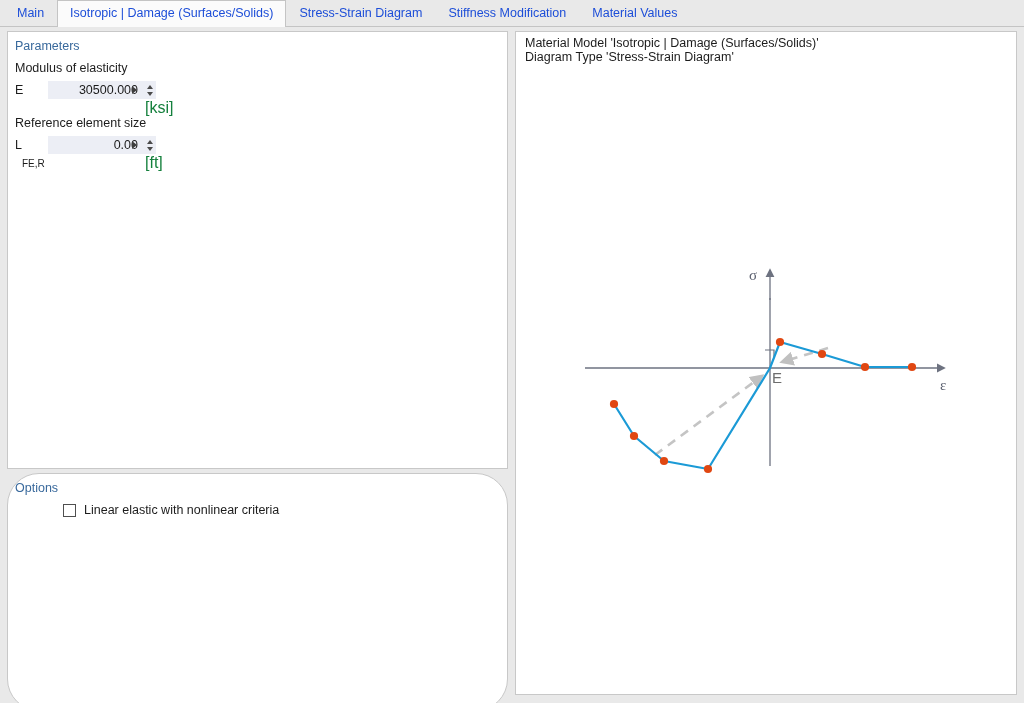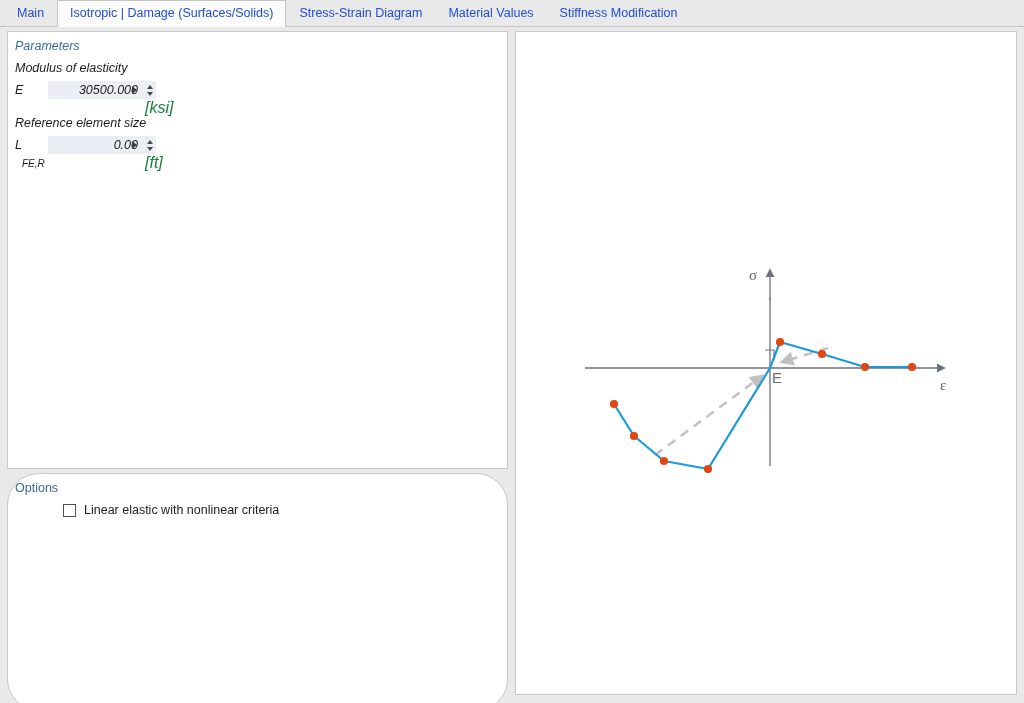--- a/index.html
+++ b/index.html
@@ -53,21 +53,21 @@
   #left-col {
     position: absolute; left: 7px; top: 31px;
     width: 501px; height: 664px;
   }
   .panel {
     background: #ffffff;
     border: 1px solid #c8c8c8;
   }
   #panel-parameters {
     position: absolute; left: 0; top: 0;
-    width: 501px; height: 438px; font-style: italic;
+    width: 501px; height: 438px;
   }
   #panel-options {
     position: absolute; left: 0; top: 442px;
     width: 501px; height: 238px; border-radius: 32px;
   }
   .group-title {
     font-size: 12.5px;
     color: #39699c;
     padding: 7px 0 0 7px;
   }
@@ -185,22 +185,22 @@
 </style>
 </head>
 <body>
 
 <div id="app">
 
   <div id="tabbar">
     <div class="tab">Main</div>
     <div class="tab active">Isotropic | Damage (Surfaces/Solids)</div>
     <div class="tab">Stress-Strain Diagram</div>
+    <div class="tab">Stiffness Modification</div>
     <div class="tab">Material Values</div>
-    <div class="tab">Stiffness Modification</div>
   </div>
 
   <div id="left-col">
 
     <div class="panel" id="panel-parameters">
       <div class="group-title">Parameters</div>
 
       <div class="row-label" style="left:7px; top:29px;">Modulus of elasticity</div>
 
       <div class="row-label" style="left:7px; top:51px;">E</div>
@@ -239,20 +239,24 @@
     <div class="panel" id="panel-options">
       <div class="group-title">Options</div>
       <div class="cb-row" style="left:7px; top:29px;">
         <span class="cb-box"></span>
         <span class="cb-text">Linear elastic with nonlinear criteria</span>
       </div>
     </div>
   </div>
 
   <div id="panel-diagram">
+    <div id="diagram-caption">
+      <div>Material Model 'Isotropic | Damage (Surfaces/Solids)'</div>
+      <div>Diagram Type 'Stress-Strain Diagram'</div>
+    </div>
 
     <svg id="diagram-svg" width="500" height="662" viewBox="0 0 500 662">
       <defs>
         <marker id="arrAxis" viewBox="0 0 10 10" refX="8" refY="5" markerWidth="7" markerHeight="7" orient="auto-start-reverse">
           <path d="M 0 0 L 10 5 L 0 10 z" fill="#6d7280"></path>
         </marker>
         <marker id="arrDash" viewBox="0 0 10 10" refX="8" refY="5" markerWidth="5.5" markerHeight="5.5" orient="auto-start-reverse">
           <path d="M 0 0 L 10 5 L 0 10 z" fill="#c0c0c0"></path>
         </marker>
       </defs>

